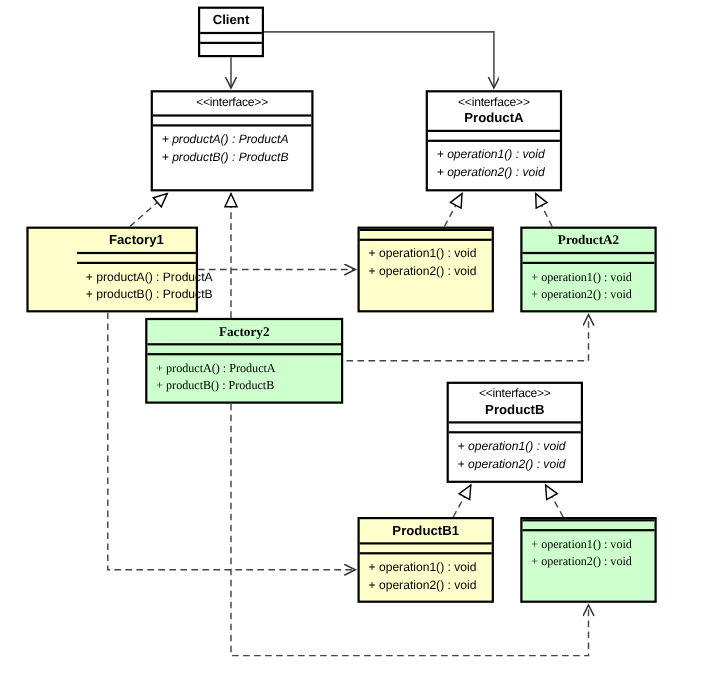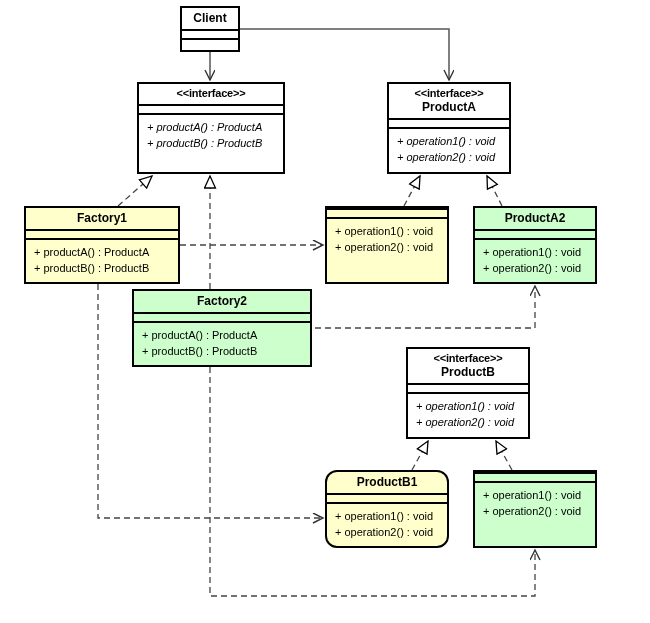--- a/index.html
+++ b/index.html
@@ -38,21 +38,21 @@
     padding: 0;
   }
   .uml-class .header {
     text-align: center;
     padding: 3px 4px 4px 4px;
     line-height: 1.18;
   }
   .uml-class .stereotype {
     display: block;
     font-size: 11px;
-    font-weight: bold;
+    font-weight: normal;
     color: #000000;
     letter-spacing: -0.2px;
   }
   .uml-class .cname {
     display: block;
     font-size: 12px;
     font-weight: bold;
     color: #000000;
   }
   .uml-class .divider {
@@ -69,21 +69,21 @@
     font-size: 11px;
     color: #000000;
     padding: 1px 0 1px 8px;
     line-height: 1.28;
     white-space: nowrap;
   }
   .uml-class.iface .member {
     font-style: italic;
   }
   .fill-yellow { background: #ffffcc; }
-  .fill-green  { background: #ccffcc; }
+  .fill-green  { background: #ccffcc; font-family: Liberation Serif, serif; }
   .fill-white  { background: #ffffff; }
 </style>
 </head>
 <body>
 
 <div id="diagram">
 
   <svg id="edge-layer" viewBox="0 0 650 623" xmlns="http://www.w3.org/2000/svg">
     <defs>
       <marker id="mk-open-arrow" markerWidth="14" markerHeight="14" refX="11" refY="5" orient="auto" markerUnits="userSpaceOnUse">
@@ -137,21 +137,21 @@
           <span class="cname">ProductA</span>
         </div>
         <div class="divider"></div>
         <div class="compartment attrs"></div>
         <div class="divider"></div>
         <div class="compartment ops">
           <div class="member">+ operation1() : void</div>
           <div class="member">+ operation2() : void</div>
         </div>
       </div>
-      <div class="uml-class fill-yellow" style="left: 24px; top: 206px; width: 156px; height: 78px;">
+      <div class="uml-class fill-yellow" style="left: 24px; top: 206px; width: 156px; height: 78px; padding-left: 44px;">
         <div class="compartment header">
           <span class="cname">Factory1</span>
         </div>
         <div class="divider"></div>
         <div class="compartment attrs"></div>
         <div class="divider"></div>
         <div class="compartment ops">
           <div class="member">+ productA() : ProductA</div>
           <div class="member">+ productB() : ProductB</div>
         </div>
@@ -195,21 +195,21 @@
           <span class="cname">ProductB</span>
         </div>
         <div class="divider"></div>
         <div class="compartment attrs"></div>
         <div class="divider"></div>
         <div class="compartment ops">
           <div class="member">+ operation1() : void</div>
           <div class="member">+ operation2() : void</div>
         </div>
       </div>
-      <div class="uml-class fill-yellow" style="left: 325px; top: 470px; width: 124px; height: 78px; border-radius: 12px;">
+      <div class="uml-class fill-yellow" style="left: 325px; top: 470px; width: 124px; height: 78px;">
         <div class="compartment header">
           <span class="cname">ProductB1</span>
         </div>
         <div class="divider"></div>
         <div class="compartment attrs"></div>
         <div class="divider"></div>
         <div class="compartment ops">
           <div class="member">+ operation1() : void</div>
           <div class="member">+ operation2() : void</div>
         </div>

